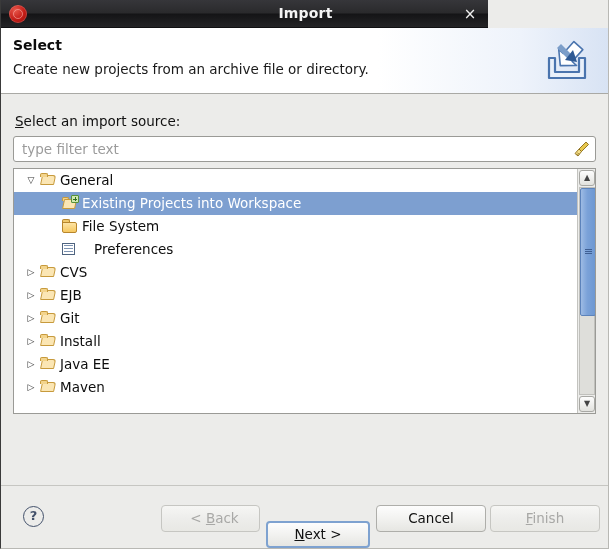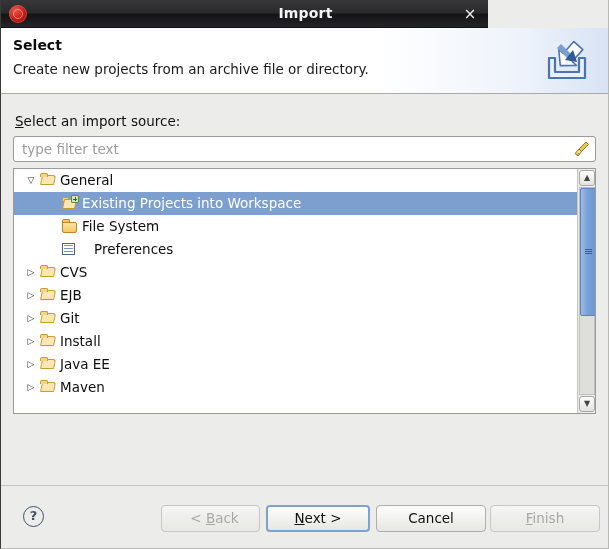--- a/index.html
+++ b/index.html
@@ -400,21 +400,21 @@
     color: #a8a8a6;
     background: linear-gradient(to bottom, #f6f6f4 0%, #ededeb 50%, #e8e8e4 100%);
     border-color: #c6c6c2;
   }
   .btn.default {
     border: 2px solid #7ea2d0;
     line-height: 23px;
   }
   .btn u { text-decoration: underline; }
   .btn-back   { left: 160px; width: 99px; padding-left: 8px; }
-  .btn-next   { left: 265px; width: 104px; }
+  .btn-next   { left: 265px; width: 104px; margin-top: 16px; }
   .btn-cancel { left: 375px; width: 110px; }
   .btn-finish { left: 489px; width: 110px; }
 </style>
 </head>
 <body>
 
 <div class="window">
 
   <div class="titlebar">
     <div class="app-icon"></div>

